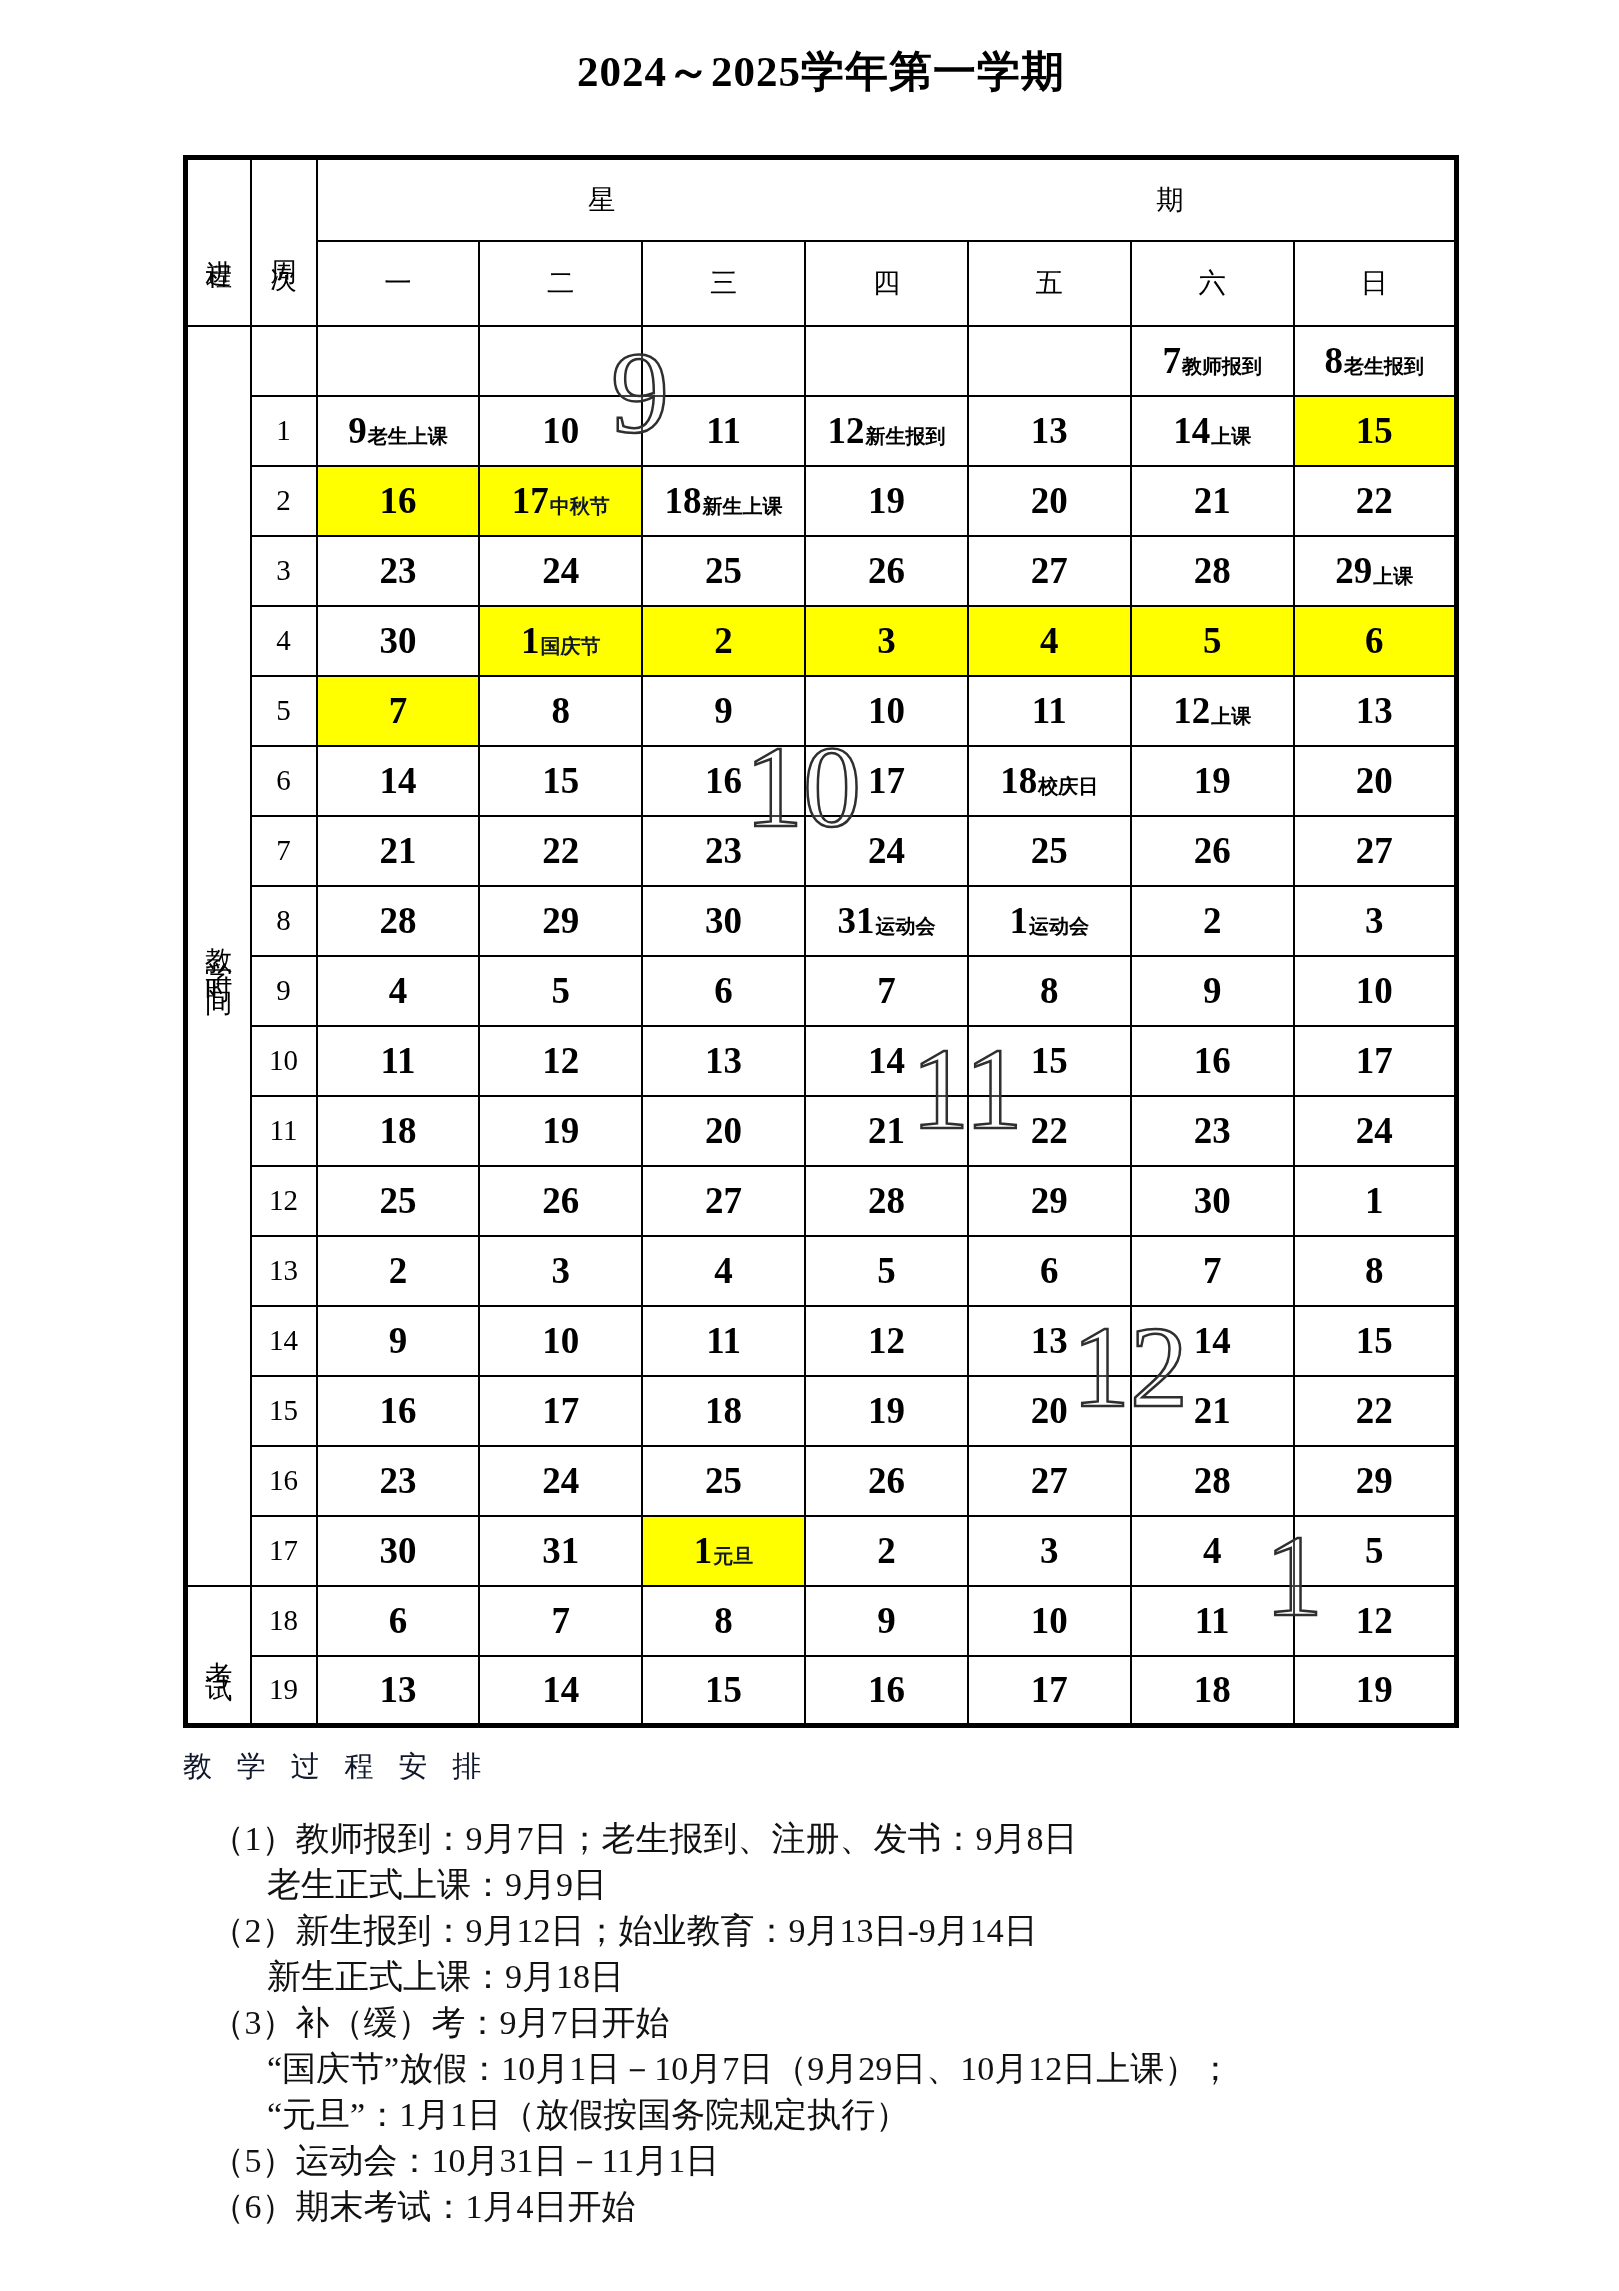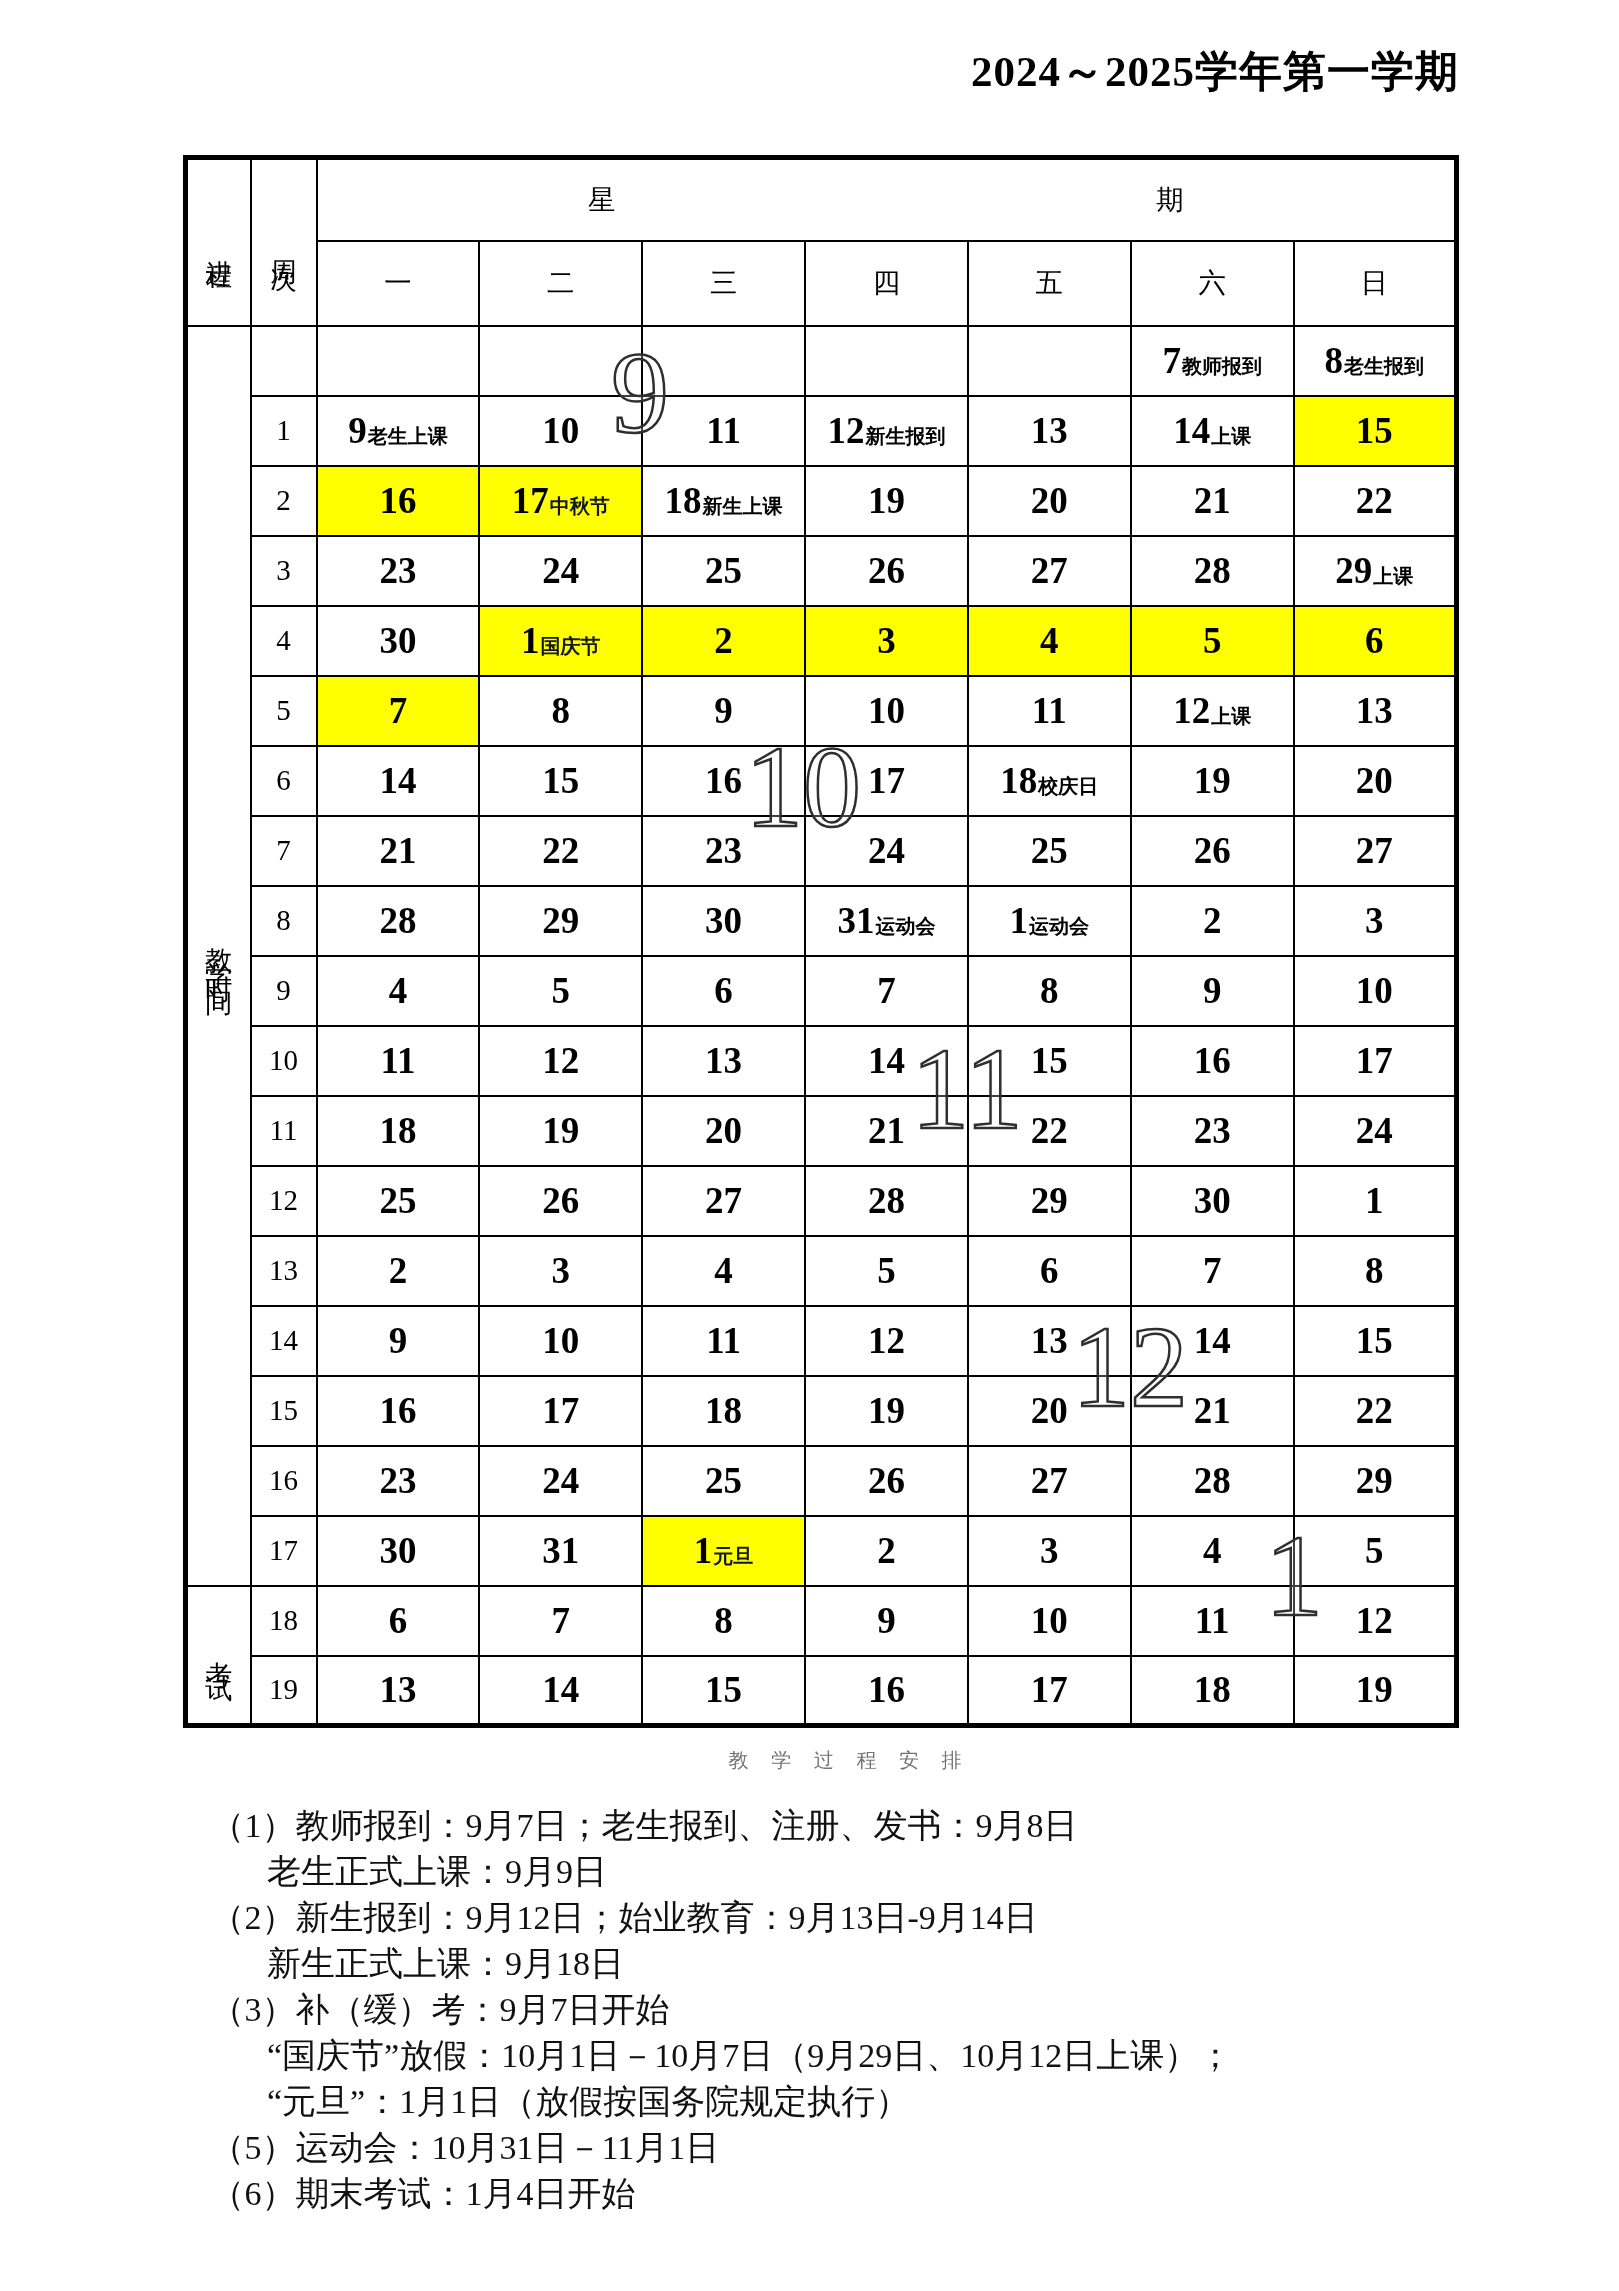--- a/index.html
+++ b/index.html
@@ -1,19 +1,19 @@
 <!DOCTYPE html>
 <html><head>
 <meta charset="utf-8">
 <style>
   * { margin:0; padding:0; box-sizing:border-box; }
   body { background:#ffffff; font-family:"Liberation Serif", serif; }
   .page { position:relative; width:1619px; height:2292px; background:#ffffff; overflow:hidden; }
 
-  .title { position:absolute; top:43px; left:183px; width:1276px; text-align:right;
+  .title { position:absolute; top:43px; left:183px; width:1276px; text-align:center;
            font-weight:bold; font-size:43px; letter-spacing:1px; color:#000; }
 
   .table-wrap { position:absolute; top:155px; left:183px; width:1276px; }
 
   table.cal { border-collapse:collapse; table-layout:fixed; width:1276px;
               border:5.9px solid #000; }
   table.cal th, table.cal td {
       border:2px solid #000; border-top-width:2.9px; border-bottom-width:2.9px;
       text-align:center; vertical-align:middle; color:#000; padding:0;
   }
@@ -45,22 +45,22 @@
   td.bb { border-bottom-width:6.9px; }
   td.bl { border-left-width:5.9px; }
 
   .watermark { position:absolute; transform:translate(-50%,-50%);
                font-family:"Liberation Serif", serif; font-size:116px; font-weight:normal;
                color:rgba(255,255,255,0.25);
                -webkit-text-stroke:2.5px #2f2f2f;
                z-index:5; pointer-events:none; line-height:1; }
 
   .notes { position:absolute; left:183px; top:1747px; width:1333px; color:#111; }
-  .notes-heading { text-align:center; font-size:20px; letter-spacing:8.8px;
-                   margin-bottom:29px; color:#737373; }
+  .notes-heading { text-align:left; font-size:29px; letter-spacing:8.8px;
+                   margin-bottom:29px; color:#0f172a; }
   .note-line { font-size:34px; line-height:46px; padding-left:27.4px; }
   .note-line.cont { padding-left:84px; }
 </style>
 </head>
 <body>
 
 <div class="page">
 
   <div class="title">2024～2025学年第一学期</div>
 

